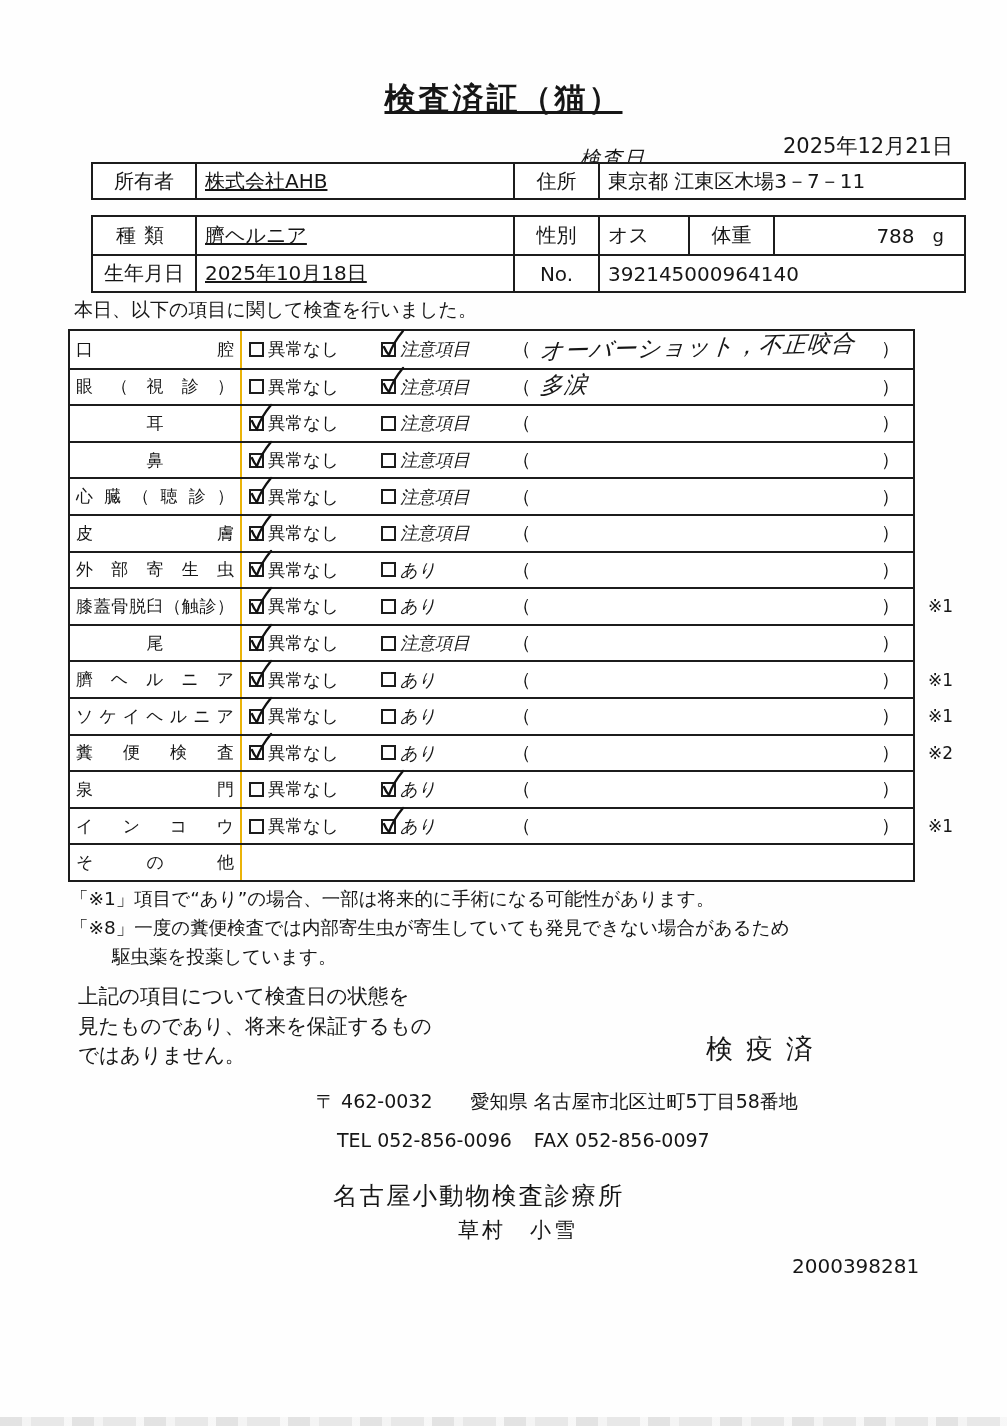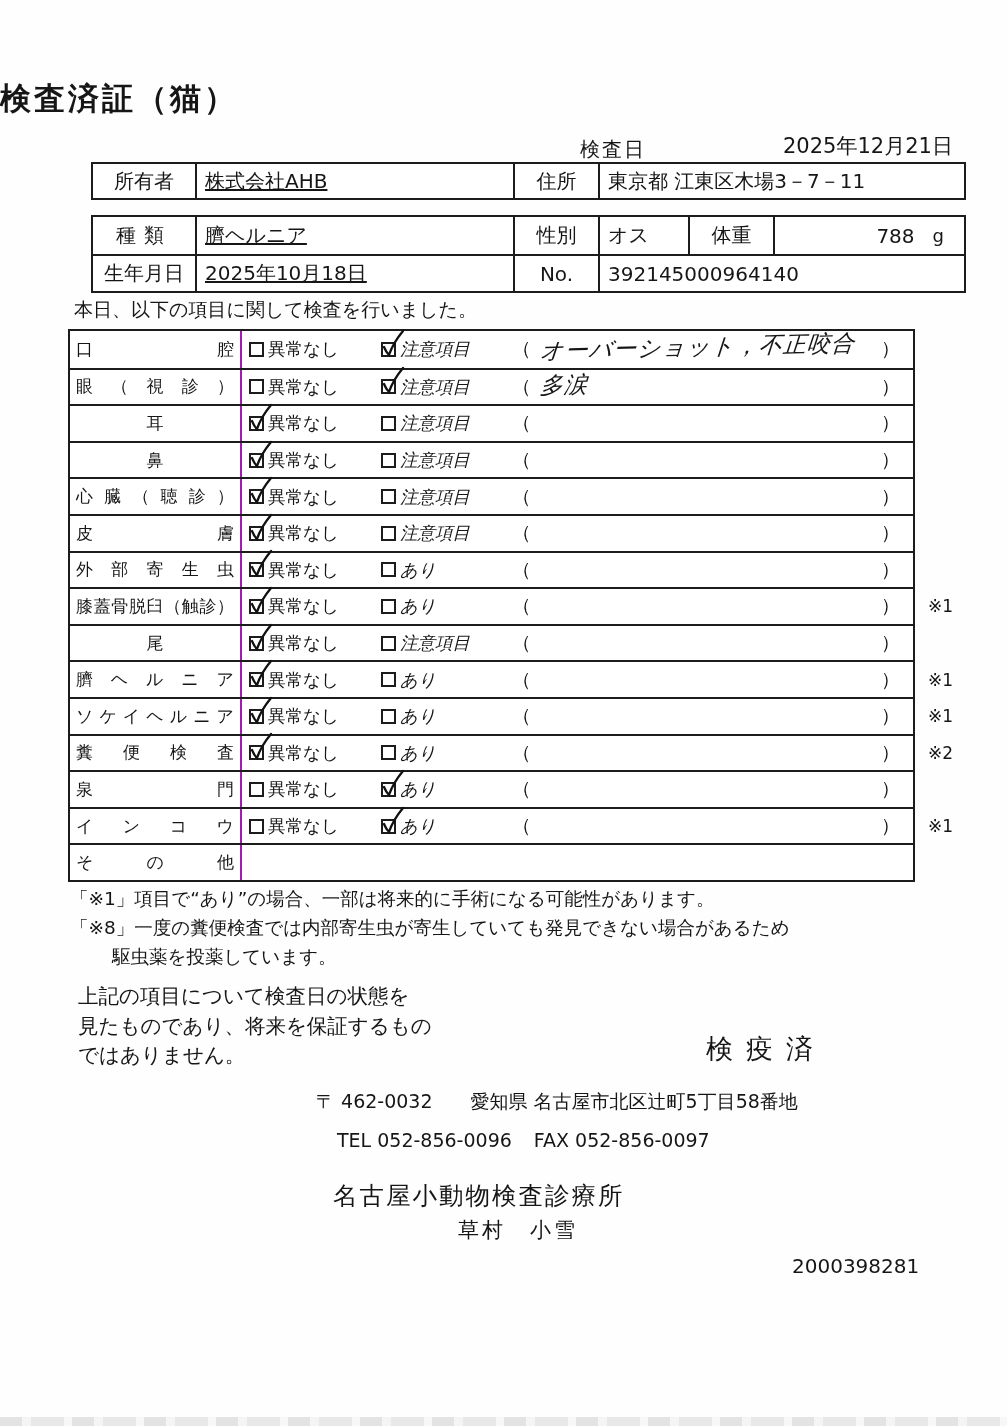--- a/index.html
+++ b/index.html
@@ -10,26 +10,26 @@
     width: 1007px; height: 1426px;
     margin: 0 auto;
     background: #fefefe;
     overflow: hidden;
   }
   .abs { position: absolute; }
 
   
   .doc-title {
     top: 78px; left: 0; width: 100%;
-    text-align: left;
-    font-size: 31px; font-weight: 600; letter-spacing: 3px;
-  }
-
-  
-  .exam-date-label { top: 136px; left: 580px; font-size: 20px; letter-spacing: 2px; }
+    text-align: center;
+    font-size: 31px; font-weight: 600; letter-spacing: 3px; text-decoration: underline;
+  }
+
+  
+  .exam-date-label { top: 145px; left: 580px; font-size: 20px; letter-spacing: 2px; font-style: italic; }
   .exam-date-value { top: 132px; left: 783px; font-size: 21px; }
 
   
   .tbl { border: 2px solid #1c1c1c; background: #fff; margin-left: 23px; }
   .trow { display: flex; align-items: stretch; }
   .trow + .trow { border-top: 2px solid #1c1c1c; }
   .tcell {
     display: flex; align-items: center;
     font-size: 20px;
     padding: 0 8px;
@@ -55,21 +55,21 @@
   .weight-unit { font-size: 18px; padding-right: 12px; padding-left: 14px; }
 
   .intro { top: 297px; left: 74px; font-size: 19px; }
 
   
   .exam-table { top: 329px; left: 68px; width: 847px; border: 2px solid #1c1c1c; background: #fff; }
   .exam-row { position: relative; height: 36.6px; }
   .exam-row + .exam-row { border-top: 2px solid #1c1c1c; }
   .c-item {
     position: absolute; left: 0; top: 0; bottom: 0; width: 172px;
-    border-right: 2px solid #a21caf;
+    border-right: 2px solid #eab308;
     display: flex; align-items: center;
   }
   .item-label { width: 100%; font-size: 17px; padding: 0 6px; white-space: nowrap; }
   .item-label.j { text-align: justify; text-align-last: justify; }
   .item-label.c { text-align: center; text-align-last: center; }
 
   .rowel { position: absolute; top: 50%; transform: translateY(-50%); white-space: nowrap; }
   .chk-group { display: flex; align-items: center; font-size: 17.5px; }
   .chk-group.g1 { left: 179px; }
   .chk-group.g2 { left: 311px; font-style: italic; }

